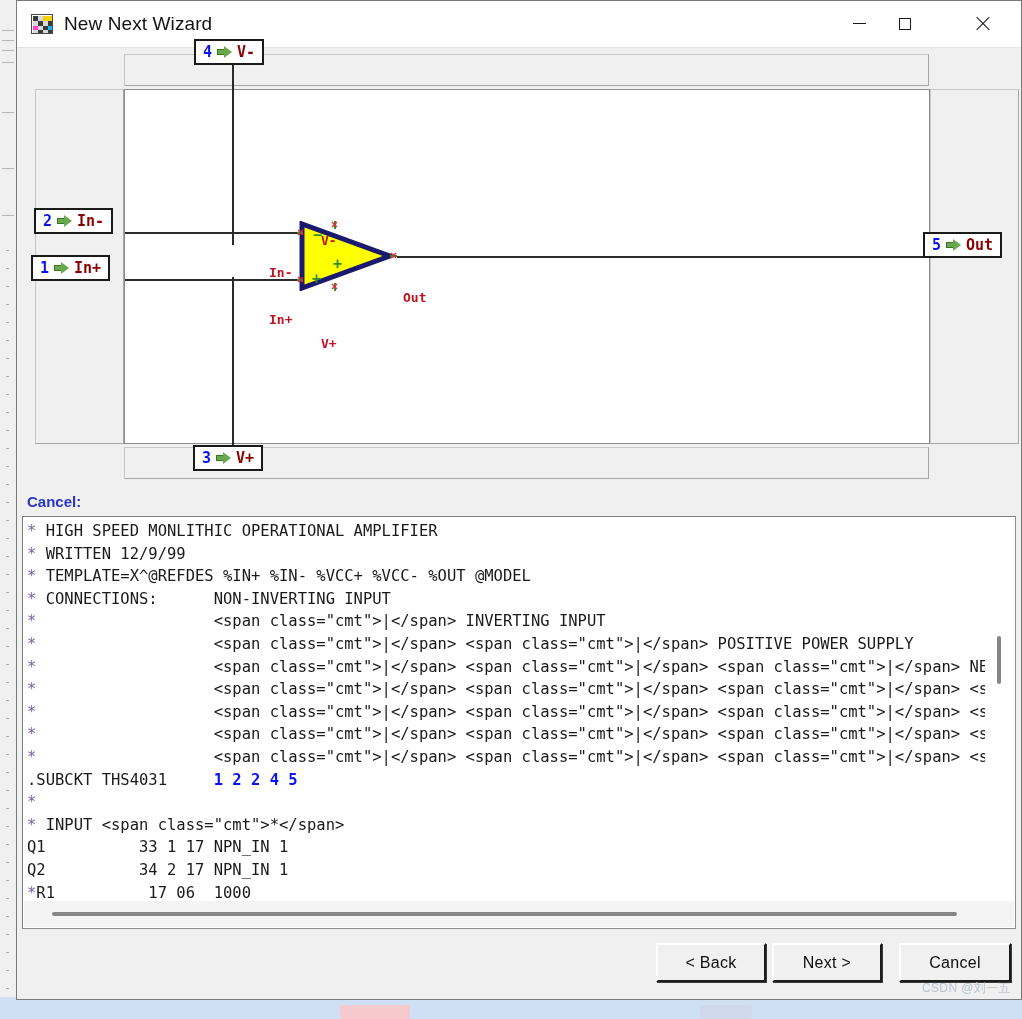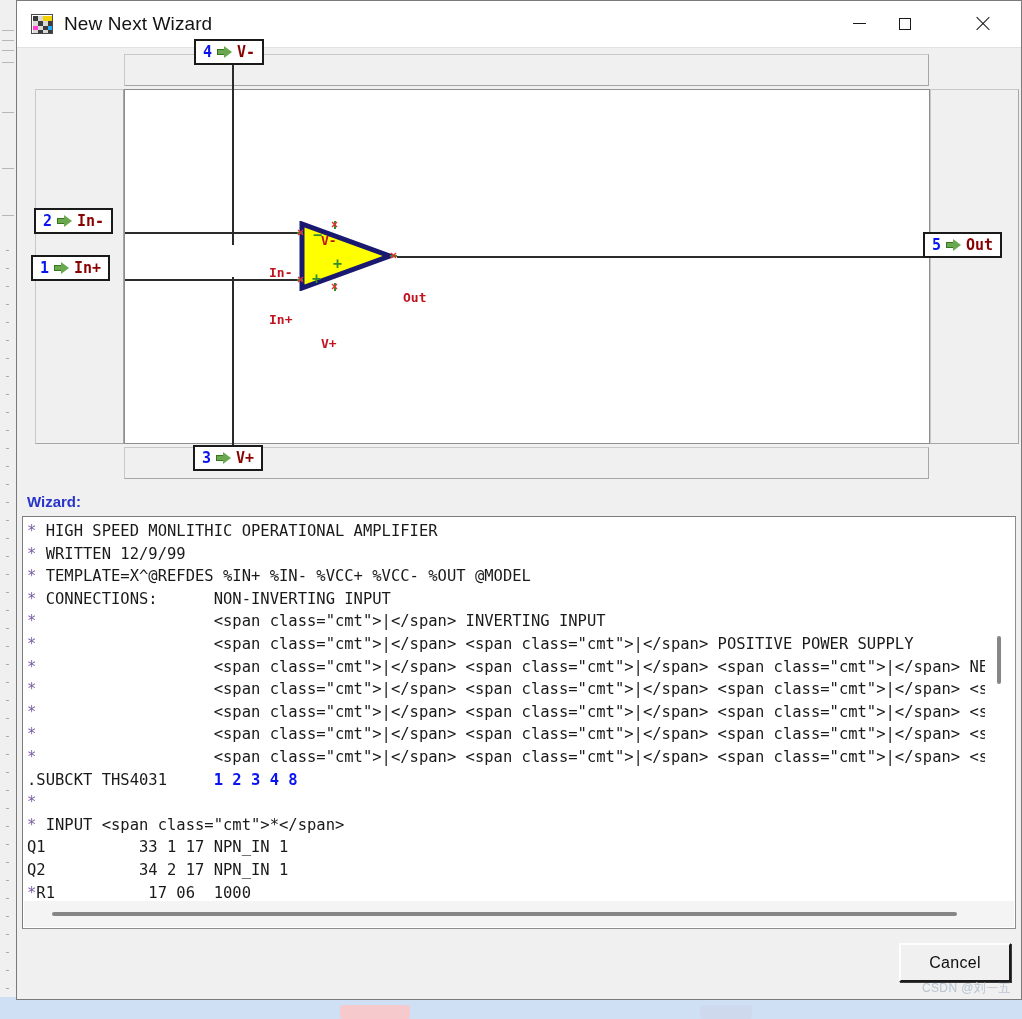--- a/index.html
+++ b/index.html
@@ -386,46 +386,48 @@
       <span class="pname">V+</span>
     </div>
     <div class="pintag" id="tag-5">
       <span class="pnum">5</span>
       <span class="arrow-ico"></span>
       <span class="pname">Out</span>
     </div>
   </div>
 
   <div id="netlist-section">
-    <div id="netlist-label">Wizard:</div>
+    <div id="netlist-label">Cancel:</div>
     <div id="netlist-frame">
       <div id="netlist-text"><span class="cmt">*</span> HIGH SPEED MONLITHIC OPERATIONAL AMPLIFIER
 <span class="cmt">*</span> WRITTEN 12/9/99
 <span class="cmt">*</span> TEMPLATE=X^@REFDES %IN+ %IN- %VCC+ %VCC- %OUT @MODEL
 <span class="cmt">*</span> CONNECTIONS:      NON-INVERTING INPUT
 <span class="cmt">*</span>                   &lt;span class="cmt"&gt;|&lt;/span&gt; INVERTING INPUT
 <span class="cmt">*</span>                   &lt;span class="cmt"&gt;|&lt;/span&gt; &lt;span class="cmt"&gt;|&lt;/span&gt; POSITIVE POWER SUPPLY
 <span class="cmt">*</span>                   &lt;span class="cmt"&gt;|&lt;/span&gt; &lt;span class="cmt"&gt;|&lt;/span&gt; &lt;span class="cmt"&gt;|&lt;/span&gt; NEGATIVE POWER SUPPLY
 <span class="cmt">*</span>                   &lt;span class="cmt"&gt;|&lt;/span&gt; &lt;span class="cmt"&gt;|&lt;/span&gt; &lt;span class="cmt"&gt;|&lt;/span&gt; &lt;span class="cmt"&gt;|&lt;/span&gt; OUTPUT
 <span class="cmt">*</span>                   &lt;span class="cmt"&gt;|&lt;/span&gt; &lt;span class="cmt"&gt;|&lt;/span&gt; &lt;span class="cmt"&gt;|&lt;/span&gt; &lt;span class="cmt"&gt;|&lt;/span&gt; &lt;span class="cmt"&gt;|&lt;/span&gt;
 <span class="cmt">*</span>                   &lt;span class="cmt"&gt;|&lt;/span&gt; &lt;span class="cmt"&gt;|&lt;/span&gt; &lt;span class="cmt"&gt;|&lt;/span&gt; &lt;span class="cmt"&gt;|&lt;/span&gt; &lt;span class="cmt"&gt;|&lt;/span&gt;
 <span class="cmt">*</span>                   &lt;span class="cmt"&gt;|&lt;/span&gt; &lt;span class="cmt"&gt;|&lt;/span&gt; &lt;span class="cmt"&gt;|&lt;/span&gt; &lt;span class="cmt"&gt;|&lt;/span&gt; &lt;span class="cmt"&gt;|&lt;/span&gt;
-.SUBCKT THS4031     <span class="pinno">1 2 3 4 8</span>
+.SUBCKT THS4031     <span class="pinno">1 2 2 4 5</span>
 <span class="cmt">*</span>
 <span class="cmt">*</span> INPUT &lt;span class="cmt"&gt;*&lt;/span&gt;
 Q1          33 1 17 NPN_IN 1
 Q2          34 2 17 NPN_IN 1
 <span class="cmt">*</span>R1          17 06  1000
 R2          17 07  1000</div>
       <div id="vscroll">
         <div id="vthumb"></div>
       </div>
       <div id="hscroll">
         <div id="hthumb"></div>
       </div>
     </div>
   </div>
 
   <div id="footer">
+    <div class="btn" id="btn-back">&lt; Back</div>
+    <div class="btn" id="btn-next">Next &gt;</div>
     <div class="btn" id="btn-cancel">Cancel</div>
     <div id="watermark">CSDN @刘一五</div>
   </div>
 </div>
 
 </body></html>

